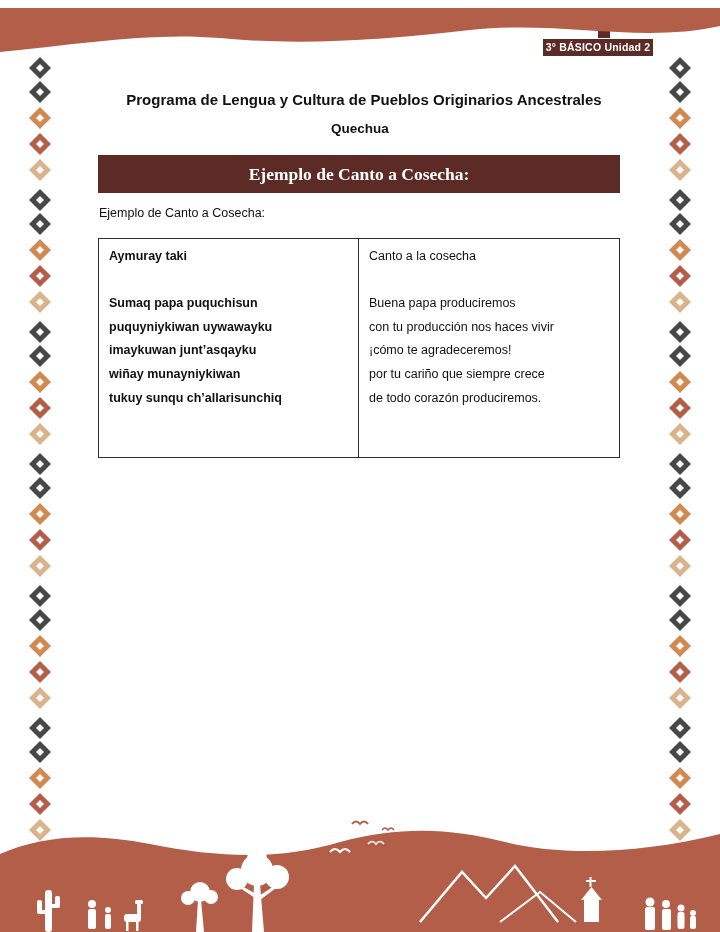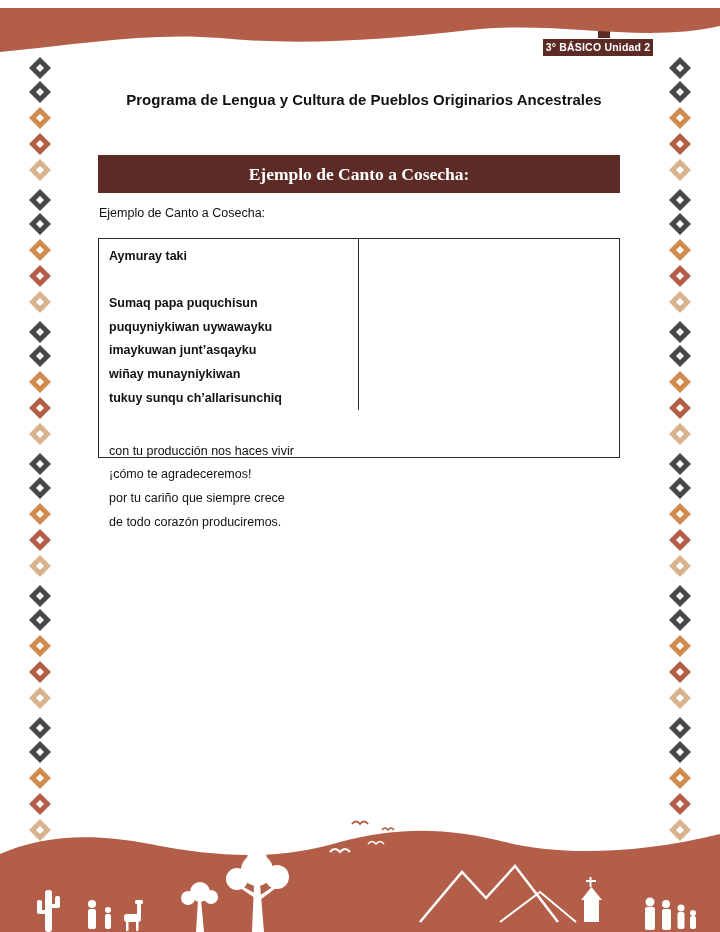--- a/index.html
+++ b/index.html
@@ -35,21 +35,21 @@
     position:absolute;left:98px;top:155px;width:522px;height:38px;
     background:var(--maroon);color:#fff;text-align:center;
     font-family:"Liberation Serif",serif;font-weight:bold;font-size:17.5px;
     line-height:38px;
   }
   .intro{
     position:absolute;left:99px;top:206px;font-size:12.5px;
   }
   .song-table{
     position:absolute;left:98px;top:238px;width:522px;height:220px;
-    border:1.5px solid #2b2b2b;box-sizing:border-box;display:flex;flex-direction:column;
+    border:1.5px solid #2b2b2b;box-sizing:border-box;display:flex;
   }
   .cell{box-sizing:border-box;padding:6px 10px 0 10px;width:50%;}
   .cell.q{border-right:1.5px solid #2b2b2b;font-weight:bold;}
   .tline{font-size:12.5px;line-height:23.6px;white-space:nowrap;}
   .strip{position:absolute;top:56px;width:24px;height:792px;}
   .strip.left{left:28px;}
   .strip.right{left:668px;}
   .bottom-svg{position:absolute;left:0;bottom:0;}
 </style>
 </head>
@@ -94,39 +94,42 @@
         <path d="M12,77 L23,88 L12,99 L1,88 Z" style="fill:var(--terracotta)"></path>
         <path d="M12,84 L16,88 L12,92 L8,88 Z" fill="#fff"></path>
         <path d="M12,103 L23,114 L12,125 L1,114 Z" style="fill:var(--pat-tan)"></path>
         <path d="M12,110 L16,114 L12,118 L8,114 Z" fill="#fff"></path>
       </pattern>
     </defs>
     <rect x="0" y="0" width="24" height="792" fill="url(#pat-r)"></rect>
   </svg>
 
   <div class="title">Programa de Lengua y Cultura de Pueblos Originarios Ancestrales</div>
+  <div class="subtitle">Quechua</div>
 
   <div class="section-bar">
     <span>Ejemplo de Canto a Cosecha:</span>
   </div>
 
   <div class="intro">Ejemplo de Canto a Cosecha:</div>
 
   <div class="song-table">
     <div class="cell q">
         <div class="tline">Aymuray taki</div>
         <div class="tline">&nbsp;</div>
         <div class="tline">Sumaq papa puquchisun</div>
         <div class="tline">puquyniykiwan uywawayku</div>
         <div class="tline">imaykuwan junt’asqayku</div>
         <div class="tline">wiñay munayniykiwan</div>
         <div class="tline">tukuy sunqu ch’allarisunchiq</div>
       </div>
     <div class="cell s">
+        <div class="tline">Canto a la cosecha</div>
         <div class="tline">&nbsp;</div>
+        <div class="tline">Buena papa produciremos</div>
         <div class="tline">con tu producción nos haces vivir</div>
         <div class="tline">¡cómo te agradeceremos!</div>
         <div class="tline">por tu cariño que siempre crece</div>
         <div class="tline">de todo corazón produciremos.</div>
       </div>
   </div>
 
   <svg class="bottom-svg" width="720" height="112" viewBox="0 0 720 112">
 
     <path d="M352,4 q4,-5 8,0 q4,-5 8,0" fill="none" style="stroke:var(--terracotta)" stroke-width="2"></path>

